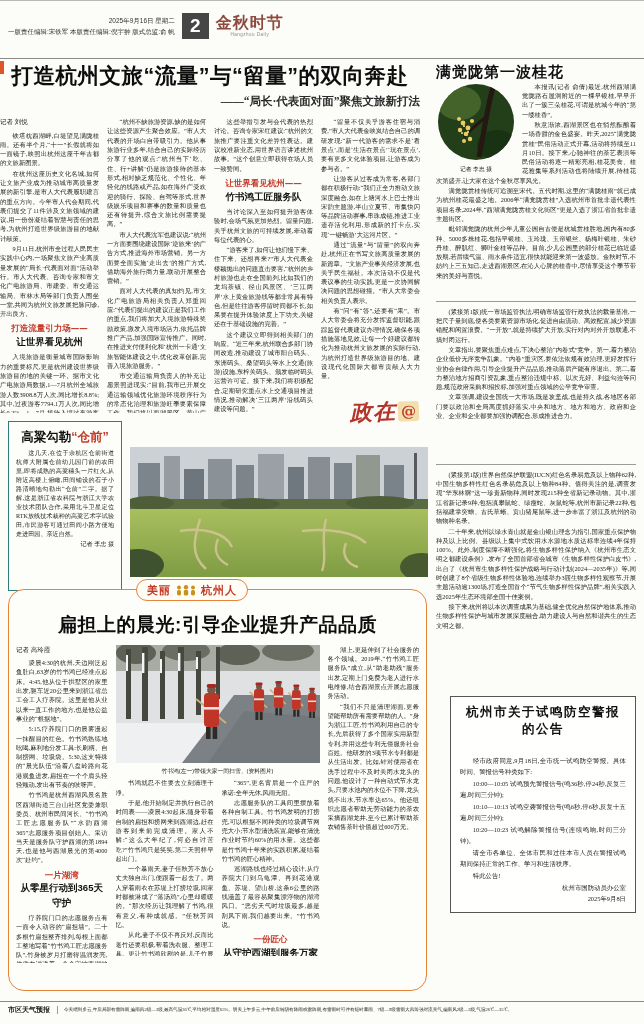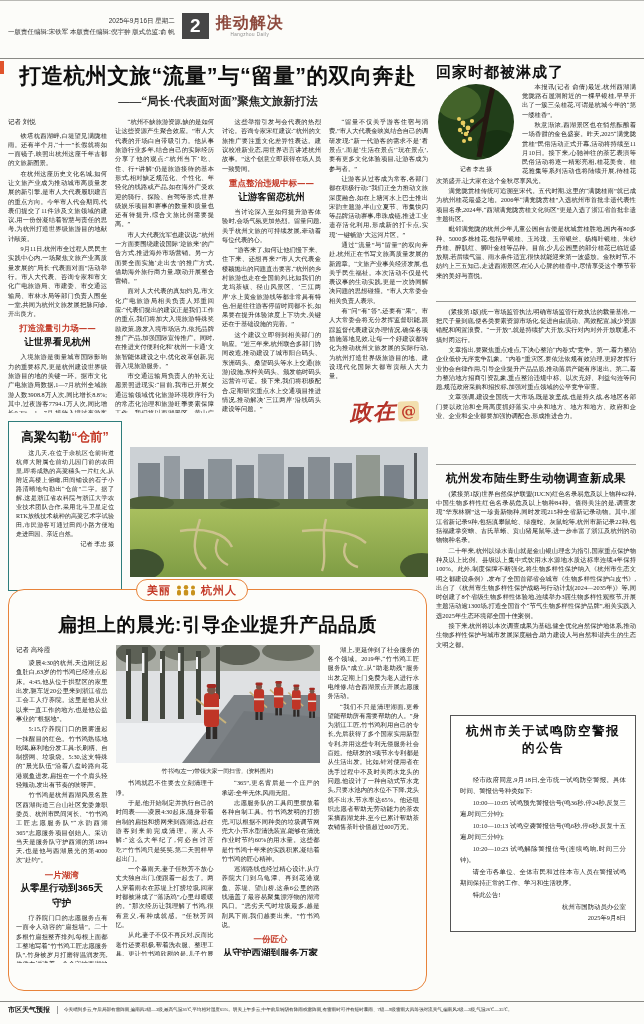--- a/index.html
+++ b/index.html
@@ -18,23 +18,23 @@
   .head-rule{position:absolute;left:0;right:0;top:57px;border-top:1px solid #8a8a86;}
   .red-tick{position:absolute;left:0;top:60px;width:4px;height:13px;background:#e0542c;}
   
   .para{margin:0 0 1px 0;text-indent:2em;font-size:6.3px;line-height:9.3px;text-align:justify;color:#1d1d1d;}
   .byline{font:6.5px/1.6 "Liberation Sans",sans-serif;color:#222;margin-bottom:3px;}
   .subhead{margin:4px 0 3px 0;}
   .sub-red{font:700 8.5px/1.5 "DejaVu Serif",serif;color:#c43a28;text-align:center;}
   .sub-bold{font:800 9.5px/1.5 "Liberation Sans",sans-serif;color:#111;text-align:center;}
   .caption{font:5.8px/1.5 "Liberation Sans",sans-serif;color:#222;text-align:center;}
   
-  .lead{position:absolute;left:8px;top:62px;width:420px;}
+  .lead{position:absolute;left:0;top:62px;width:420px;}
   .lead-headline{font:900 21.5px/1.25 "Liberation Sans",sans-serif;color:#0d0d0d;text-align:center;letter-spacing:.5px;}
-  .lead-subhead{font:700 11.5px/1.5 "Liberation Serif",serif;color:#2a2a2a;text-align:center;margin-top:3px;}
+  .lead-subhead{font:700 11.5px/1.5 "Liberation Serif",serif;color:#2a2a2a;text-align:right;margin-top:3px;}
   .lead-cols{display:flex;gap:8px;margin-top:7px;height:296px;overflow:hidden;}
   .lcol{width:99px;height:296px;overflow:hidden;}
   
   .stamp{position:absolute;left:350px;top:399px;transform:rotate(-2deg);z-index:5;white-space:nowrap;}
   .stamp-cn{font:italic 900 22px/1 "DejaVu Serif",serif;color:#b5342a;letter-spacing:1px;}
   .stamp-at{display:inline-block;background:#f2dfae;color:#c0392b;font:800 15px/1.2 "DejaVu Serif",serif;
             padding:1px 3px;border-radius:3px;margin-left:2px;transform:translateY(-2px);}
   
   .rail{position:absolute;left:436px;top:62px;width:200px;}
   .gh-h1{font:800 15px/1.25 "Liberation Sans",sans-serif;color:#111;letter-spacing:1px;}
@@ -83,21 +83,21 @@
 <div class="page">
 
   <div class="header">
     <div class="header-right">
       <div class="header-meta">
         <div>2025年9月16日 星期二</div>
         <div>一版责任编辑:宋铁军 本版责任编辑:倪宇翀 版式总监:俞 帆</div>
       </div>
       <div class="page-no">2</div>
       <div class="masthead">
-        <div class="masthead-cn">推动解决</div>
+        <div class="masthead-cn">金秋时节</div>
         <div class="masthead-en">Hangzhou Daily</div>
       </div>
     </div>
   </div>
   <div class="head-rule"></div>
   <div class="red-tick"></div>
 
   <div class="lead">
     <div class="lead-headline">打造杭州文旅“流量”与“留量”的双向奔赴</div>
     <div class="lead-subhead">——“局长·代表面对面”聚焦文旅新打法</div>
@@ -117,43 +117,43 @@
       </div>
       <div class="lcol">
           <p class="para">“杭州不缺旅游资源,缺的是如何让这些资源产生聚合效应。”市人大代表的开场白自带吸引力。他从事旅游行业多年,结合自己的实际经历分享了他的观点:“杭州当下‘吃、住、行+讲解’仍是旅游接待的基本形式,相对缺乏规范化、个性化、年轻化的线路或产品,如在海外广受欢迎的骑行、探险、自驾等形式,世界级娱乐项目和赛事的数量和质量也还有待提升,综合文旅比例需要提高。”</p>
           <p class="para">市人大代表沈军也建议说:“杭州一方面要围绕建设国际‘逆旅来’的广告方式,推进海外市场营销。另一方面要全面实施‘走出去’的推广方式,借助海外旅行商力量,联动开展整合营销。”</p>
           <p class="para">面对人大代表的真知灼见,市文化广电旅游局相关负责人郑重回应:“代表们提出的建议正是我们工作的重点,我们将加大入境旅游特殊奖励政策,激发入境市场活力,依托品牌推广产品,加强国际宣传推广。同时,在推进支付便利化和‘杭州一卡通’文旅智能体建设之中,优化改革创新,完善入境旅游服务。”</p>
           <p class="para">市交通运输局负责人的补充让愿景照进现实:“目前,我市已开展交通运输领域优化旅游环境秩序行为的常态化治理和旅游旺季要素保障工作。我们将以西湖景区、黄山广场、河坊街等旅游消费集中区、酒店密集区,机场、火车站等枢纽重点区域,加强力量现场巡查,依法严格执法,助力杭州市旅游业持续健康发展。”</p>
         </div>
       <div class="lcol">
           <p class="para">这些举措引发与会代表的热烈讨论。咨询专家宋红建议:“杭州的文旅推广要注重文化差异性表达。建议校准新业态,用世界语言讲述杭州故事。”这个创意立即获得在场人员一致赞同。</p>
           <div class="subhead">
-            <div class="sub-red">重点整治违规中标——</div>
-            <div class="sub-bold">让游客留恋杭州</div>
+            <div class="sub-red">让世界看见杭州——</div>
+            <div class="sub-bold">竹书鸿工匠服务队</div>
           </div>
           <p class="para">当讨论深入至如何提升游客体验时,会场气氛更加热烈。留量问题,关乎杭州文旅的可持续发展,牵动着每位代表的心。</p>
           <p class="para">“游客来了,如何让他们慢下来、住下来、还想再来?”市人大代表金楼颖抛出的问题直击要害,“杭州的乡村旅游也走在全国前列,比如我们的龙坞茶镇、径山风景区、‘三江两岸’水上黄金旅游线等都非常具有特色,但是往往游客停留时间都不长,如果要在提升体验浓度上下功夫,关键还在于基础设施的完善。”</p>
           <p class="para">这个建议立即得到相关部门的响应。“近三年来,杭州联合多部门协同改造,推动建设了城市阳台码头、东洲码头、桑望码头等水上交通(旅游)设施,东梓关码头、颁发临时码头运营许可证。接下来,我们将积极配合,定期研究重点水上交通项目推进情况,推动解决‘三江两岸’沿线码头建设等问题。”</p>
         </div>
       <div class="lcol">
           <p class="para">“留量不仅关乎游客住宿与消费,”市人大代表金映岚结合自己的调研发现:“新一代游客的需求不是‘看景点’,而是‘生活在景点’‘玩在景点’,要有更多文化体验项目,让游客成为参与者。”</p>
           <p class="para">让游客从过客成为常客,各部门都在积极行动:“我们正全力推动文旅深度融合,如在上塘河水上巴士推出宋韵主题游,半山立夏节、市集快闪等品牌活动赛事,串珠成链,推进工业遗存活化利用,形成新的打卡点,实现‘一键畅游’大运河片区。”</p>
           <p class="para">通过“流量”与“留量”的双向奔赴,杭州正在书写文旅高质量发展的新篇章。“文旅产业事关经济发展,也关乎民生福祉。本次活动不仅是代表议事的生动实践,更是一次协同解决问题的思想碰撞。”市人大常委会相关负责人表示。</p>
           <p class="para">有“问”有“答”,还要有“果”。市人大常委会将充分发挥监督职能,跟踪监督代表建议办理情况,确保各项措施落地见效,让每一个好建议都转化为推动杭州文旅发展的实际行动,为杭州打造世界级旅游目的地、建设现代化国际大都市贡献人大力量。</p>
         </div>
     </div>
   </div>
 
   <div class="stamp">
     <span class="stamp-cn">政在</span><span class="stamp-at">@</span>
   </div>
 
   <div class="rail">
     <div>
-      <div class="gh-h1">回家时都被淋成了</div>
+      <div class="gh-h1">满觉陇第一波桂花</div>
       <div class="gh-body">
         <div class="gh-photo">
           <svg width="78" height="78" viewBox="0 0 78 78">
             <defs>
                 <clipPath id="cir">
                   <circle cx="39" cy="39" r="38"></circle>
                 </clipPath>
               </defs>
             <g clip-path="url(#cir)">
               <rect x="0" y="0" width="78" height="78" fill="#223f1a"></rect>
@@ -191,21 +191,20 @@
 
     <div class="rail-rule"></div>
     <div class="cont-block">
         <p class="para">(紧接第1版)统一市场监管执法,明确市场监管行政执法的裁量基准,一把尺子量到底,使各类要素资源市场化,促进自由流动、高效配置,减少资源错配和闲置浪费。“一开放”,就是持续扩大开放,实行对内对外开放联通,不搞封闭运行。</p>
         <p class="para">文章指出,要聚焦重点难点,下决心整治“内卷式”竞争。第一,着力整治企业低价无序竞争乱象。“内卷”重灾区,要依法依规有效治理,更好发挥行业协会自律作用,引导企业提升产品品质,推动落后产能有序退出。第二,着力整治地方招商引资乱象,重点整治违规中标、以次充好、利益勾连等问题,规范政府采购和招投标,加强对重点领域的公平竞争审查。</p>
         <p class="para">文章强调,建设全国统一大市场,既是攻坚战,也是持久战,各地区各部门要以政治和全局高度抓好落实,中央和地方、地方和地方、政府和企业、企业和企业都要加强协调配合,形成推进合力。</p>
       </div>
     <div class="rail-rule"></div>
 
     <div>
-      <div class="wild-head">杭州发布陆生野生动物调查新成果</div>
       <div class="wild-block">
           <p class="para">(紧接第1版)世界自然保护联盟(IUCN)红色名录易危及以上物种62种,中国生物多样性红色名录易危及以上物种84种。值得关注的是,调查发现“华东林猬”这一珍贵新物种,同时发现215种全省新记录动物。其中,浙江省新记录9种,包括滇攀鼠蛇、绿瘦蛇、灰鼠蛇等,杭州市新记录22种,包括福建掌突蟾、古氏草蜥、贡山猪尾鼠等,进一步丰富了浙江及杭州的动物物种名录。</p>
           <p class="para">二十年来,杭州以绿水青山就是金山银山理念为指引,国家重点保护物种及以上比例、县级以上集中式饮用水水源地水质达标率连续4年保持100%。此外,制度保障不断强化,将生物多样性保护纳入《杭州市生态文明之都建设条例》,发布了全国首部省会城市《生物多样性保护白皮书》,出台了《杭州市生物多样性保护战略与行动计划(2024—2035年)》等,同时创建了8个省级生物多样性体验地,连续举办3届生物多样性观察节,开展主题活动逾1300场,打造全国首个“节气生物多样性保护品牌”,相关实践入选2025年生态环境部全国十佳案例。</p>
           <p class="para">接下来,杭州将以本次调查成果为基础,健全优化自然保护地体系,推动生物多样性保护与城市发展深度融合,助力建设人与自然和谐共生的生态文明之都。</p>
         </div>
     </div>
 
     <div class="notice">
       <div class="notice-head">杭州市关于试鸣防空警报的公告</div>
       <div>

